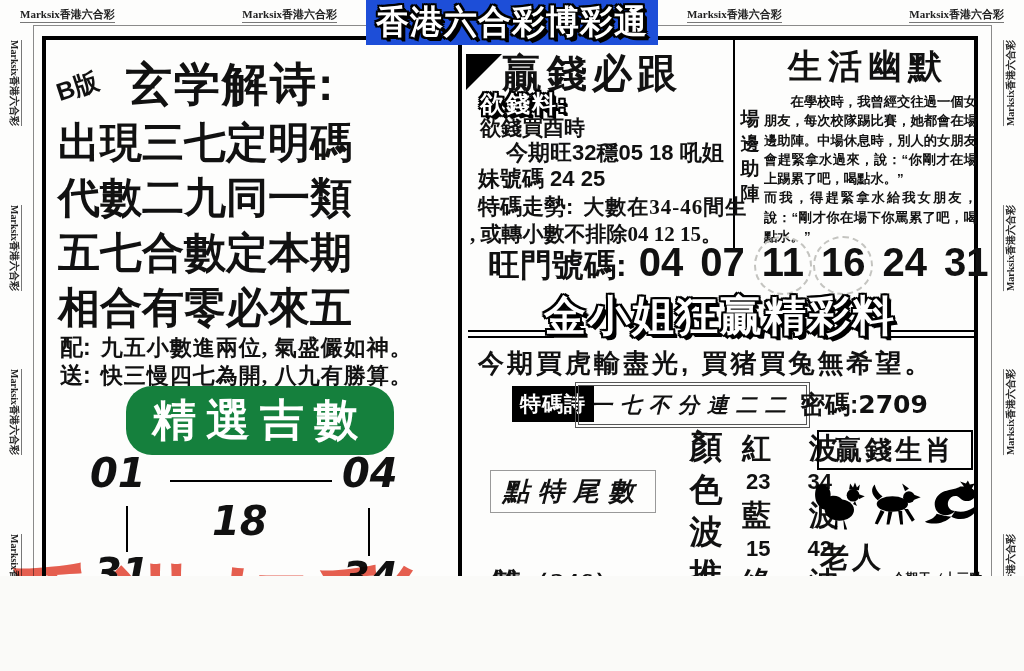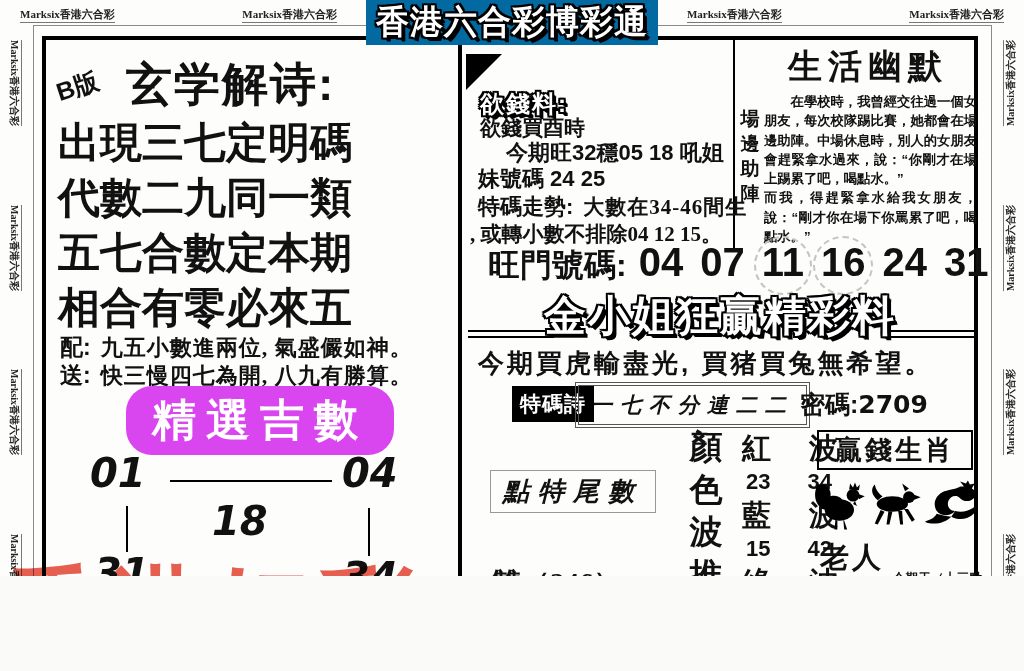--- a/index.html
+++ b/index.html
@@ -16,36 +16,36 @@
   .band-top{left:20px;top:6px;width:984px;height:17px;}
   .band-bottom{left:28px;top:649px;width:968px;height:15px;}
   .band-left,.band-right{flex-direction:column;width:16px;}
   .band-left{left:6px;top:40px;height:580px;}
   .band-right{left:1002px;top:40px;height:580px;}
   .bt{font-family:"Liberation Serif",serif;font-size:11px;font-weight:700;color:#222;white-space:nowrap;border-bottom:1px solid #777;}
   .band-bottom .bt{font-size:10px;}
   .band-left .bt,.band-right .bt{writing-mode:vertical-rl;text-orientation:sideways;border-bottom:none;border-right:1px solid #777;font-size:10px;}
   .band-right .bt{transform:rotate(180deg);}
   
-  .masthead{left:50%;transform:translateX(-50%);top:0;z-index:4;background:#0369a1;padding:0 10px;
+  .masthead{left:50%;transform:translateX(-50%);top:0;z-index:4;background:#1d4ed8;padding:0 10px;
     font-size:33px;font-weight:900;letter-spacing:1px;white-space:nowrap;}
   .outline{color:#fff;text-shadow:-2px -2px 0 #000,2px -2px 0 #000,-2px 2px 0 #000,2px 2px 0 #000,
     -2px 0 0 #000,2px 0 0 #000,0 -2px 0 #000,0 2px 0 #000,3px 3px 0 #000,4px 4px 0 #000;}
   
   .edition{left:56px;top:70px;font-size:25px;font-weight:900;transform:rotate(-18deg);}
   .lc-title{left:126px;top:54px;font-size:46px;font-weight:900;letter-spacing:2px;}
   .poem{left:58px;top:116px;width:366px;}
   .poem-line{display:flex;justify-content:space-between;font-family:"Liberation Serif",serif;
     font-size:42px;font-weight:700;line-height:55px;}
   .kv-line{display:flex;gap:10px;align-items:baseline;white-space:nowrap;}
   .kv-label{font-size:23px;font-weight:900;}
   .kv-text{font-family:"Liberation Serif",serif;font-size:22px;font-weight:700;letter-spacing:1px;}
   .pei{left:60px;top:332px;}
   .song{left:60px;top:360px;}
-  .lucky-box{left:126px;top:386px;background:#d946ef;color:#fff;border-radius:26px;padding:5px 26px;
+  .lucky-box{left:126px;top:386px;background:#15803d;color:#fff;border-radius:26px;padding:5px 26px;
     font-size:44px;font-weight:900;letter-spacing:10px;white-space:nowrap;}
   .numgrid{left:60px;top:450px;width:360px;height:160px;}
   .lucky-num{position:absolute;font-style:italic;font-weight:700;font-size:40px;font-family:"DejaVu Sans",sans-serif;}
   .ln-tl{left:30px;top:0px;} .ln-tr{left:282px;top:0px;} .ln-c{left:152px;top:48px;}
   .ln-bl{left:34px;top:100px;} .ln-br{left:282px;top:104px;}
   .nline{position:absolute;background:#000;}
   .nl-h1{left:110px;top:30px;width:162px;height:2px;}
   .nl-h2{left:112px;top:132px;width:155px;height:2px;}
   .nl-v1{left:66px;top:56px;width:2px;height:46px;}
   .nl-v2{left:308px;top:58px;width:2px;height:48px;}
@@ -188,20 +188,21 @@
     <span class="lucky-num ln-br">34</span>
     <span class="nline nl-h1"></span>
     <span class="nline nl-h2"></span>
     <span class="nline nl-v1"></span>
     <span class="nline nl-v2"></span>
   </div>
 
   <div class="abs zodiac-poem">生肖詩: 有五有七也來零, 五零合數獎中找。</div>
 
   <div class="abs corner-tri"></div>
+  <div class="abs follow-title">贏錢必跟</div>
   <div class="abs follow-intro outline">欲錢料:</div>
   <div class="abs f-line fl1">欲錢買酉時</div>
   <div class="abs f-line fl2">今期旺32穩05 18 吼姐</div>
   <div class="abs f-line fl3">妹號碼 24 25</div>
   <div class="abs kv-line trend">
     <span class="kv-label">特碼走勢:</span>
     <span class="kv-text">大數在34-46間生</span>
   </div>
   <div class="abs trend2">, 或轉小數不排除04 12 15。</div>
 

